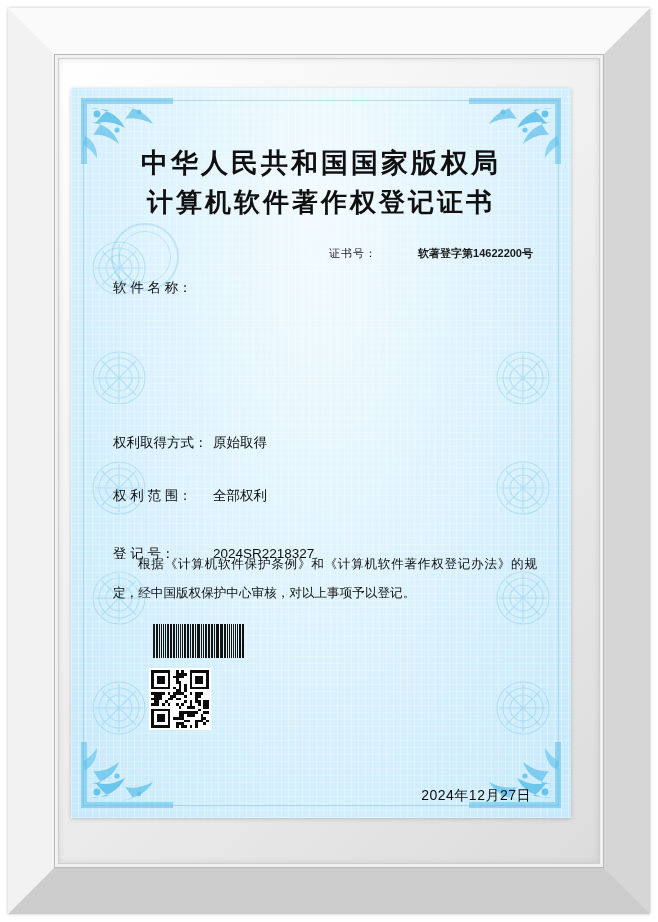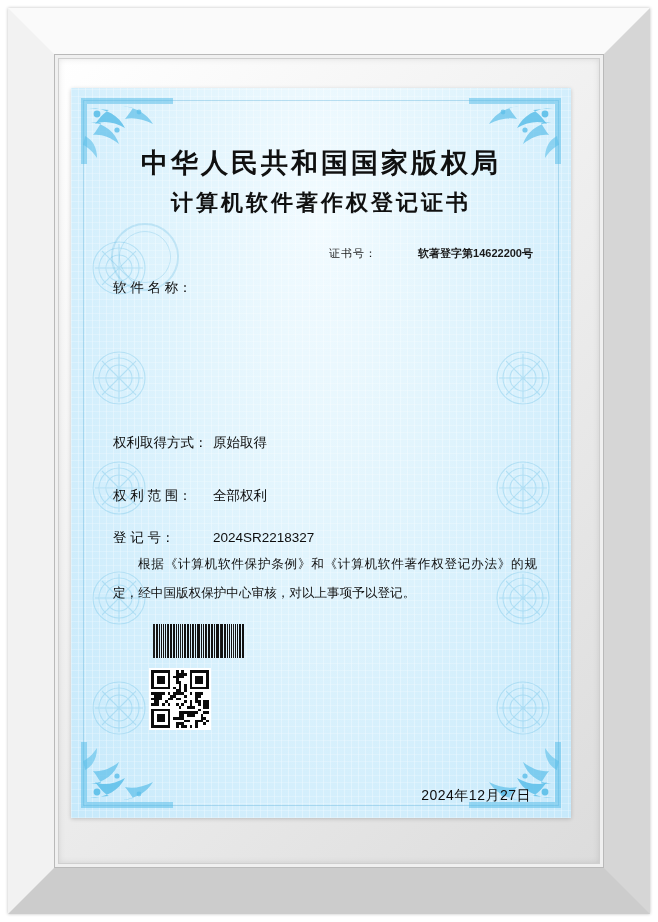--- a/index.html
+++ b/index.html
@@ -120,21 +120,21 @@
   .title-line {
     font-family: "Liberation Serif", "DejaVu Serif", serif;
     font-size: 27px;
     letter-spacing: 3px;
     font-weight: 700;
     color: #101010;
     line-height: 40px;
     white-space: nowrap;
   }
   .title-line.second {
-    font-size: 22px;
+    font-size: 26px;
   }
 
   
   .cert-no-row {
     position: absolute;
     right: 38px;
     top: 158px;
     font-size: 11px;
     color: #1a1a1a;
     white-space: nowrap;
@@ -406,21 +406,21 @@
     <div class="field">
       <div class="label">软 件 名 称：</div>
     </div>
   </div>
 
   <div class="fields-2">
     <div class="field" style="margin-bottom:33px;">
       <div class="label">权利取得方式：</div>
       <div class="value">原始取得</div>
     </div>
-    <div class="field" style="margin-bottom:22px;">
+    <div class="field" style="margin-bottom:38px;">
       <div class="label">权 利 范 围：</div>
       <div class="value">全部权利</div>
     </div>
     <div class="field">
       <div class="label">登 记 号：</div>
       <div class="value">2024SR2218327</div>
     </div>
   </div>
 
   <div class="paragraph">根据《计算机软件保护条例》和《计算机软件著作权登记办法》的规定，经中国版权保护中心审核，对以上事项予以登记。</div>

